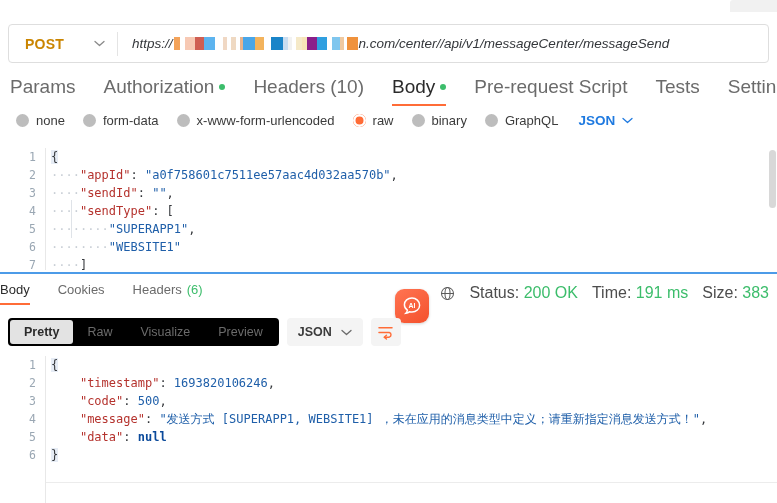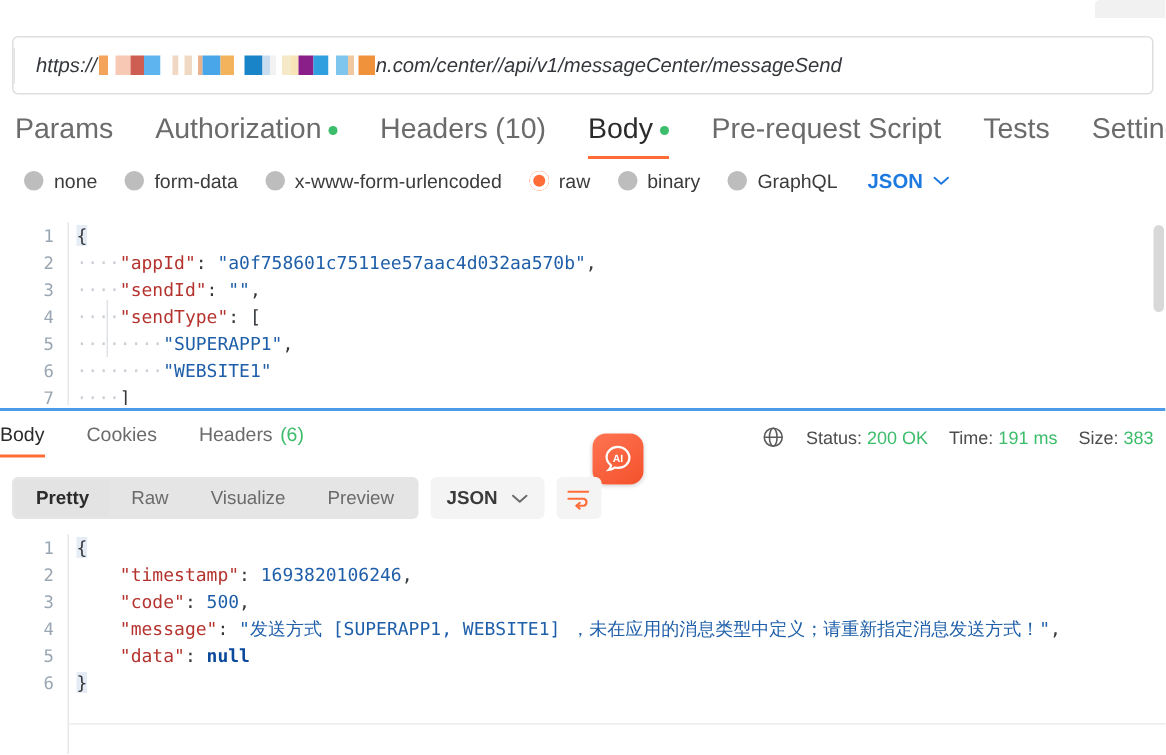--- a/index.html
+++ b/index.html
@@ -188,21 +188,21 @@
   
   .res-tabs {
     position: absolute; left: 0; top: 282px;
     height: 26px;
     display: flex; align-items: flex-start;
     font-size: 13px;
   }
   .res-status {
     position: absolute; right: 8px; top: 284px;
     display: flex; align-items: center; gap: 14px;
-    font-size: 12px; color: #4d4d4d;
+    font-size: 16px; color: #4d4d4d;
     white-space: nowrap;
   }
   .res-status .val-green { color: #3cbd6b; }
   .globe-icon { display: block; }
 
   
   .ai-badge {
     position: absolute; left: 395px; top: 289px;
     width: 34px; height: 34px;
     border-radius: 9px;
@@ -211,21 +211,21 @@
     box-shadow: 0 1px 3px rgba(0,0,0,.18);
   }
 
   
   .res-toolbar {
     position: absolute; left: 8px; top: 318px;
     display: flex; align-items: center; gap: 8px;
   }
   .seg-group {
     display: flex; align-items: center;
-    background: #e5e5e5; border-radius: 4px;
+    background: #000000; border-radius: 4px;
     height: 28px; padding: 2px;
   }
   .seg {
     height: 24px; line-height: 24px;
     padding: 0 14px;
     font-size: 12.5px; color: #6b6b6b;
     border-radius: 3px;
   }
   .seg.active { background: #e3e3e3; color: #2b2b2b; font-weight: bold; }
   .sel-box {
@@ -248,20 +248,28 @@
   }
 </style>
 </head>
 <body>
 
 <div id="app">
 
   <div class="top-chip"></div>
 
   <div class="url-bar">
+    <div class="method">
+      <span class="method-label">POST</span>
+      <span class="method-caret">
+        <svg class="caret-svg" width="11" height="7" viewBox="0 0 11 7">
+            <path d="M1 1.5 L5.5 5.5 L10 1.5" stroke="#8a8a8a" stroke-width="1.3" fill="none" stroke-linecap="round" stroke-linejoin="round"></path>
+          </svg>
+      </span>
+    </div>
     <div class="method-divider"></div>
     <div class="url-text">
       <span class="url-pre">https://</span>
       <span class="redaction">
         <i style="width:6px;background:#f4a35a"></i>
         <i style="width:5px;background:#ffffff"></i>
         <i style="width:10px;background:#f7c9b4"></i>
         <i style="width:9px;background:#cf5e52"></i>
         <i style="width:11px;background:#5db4ef"></i>
         <i style="width:8px;background:#ffffff"></i>

